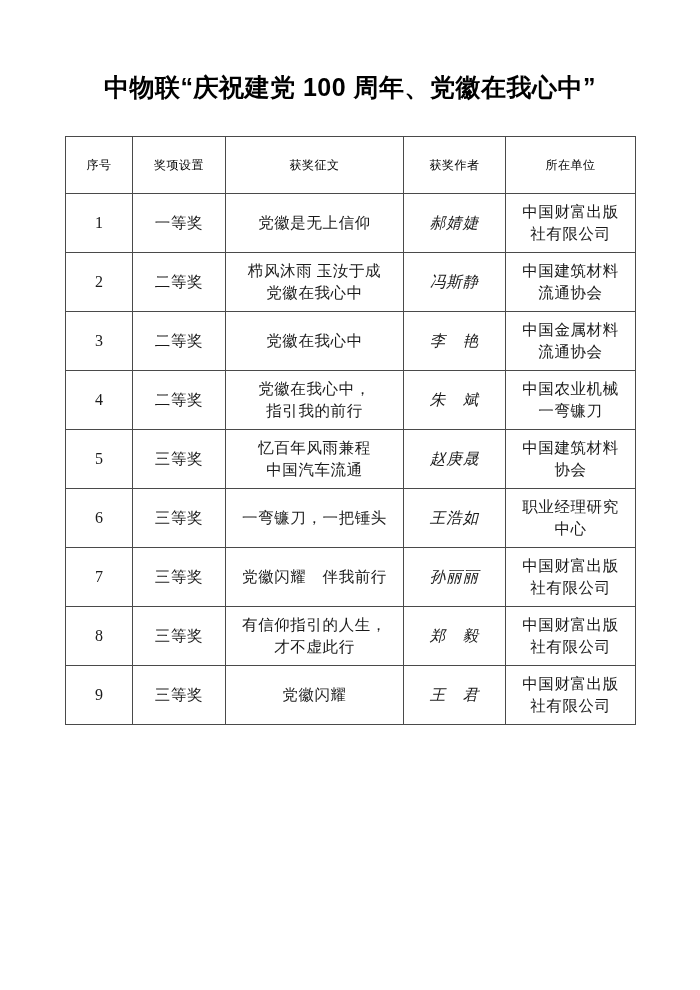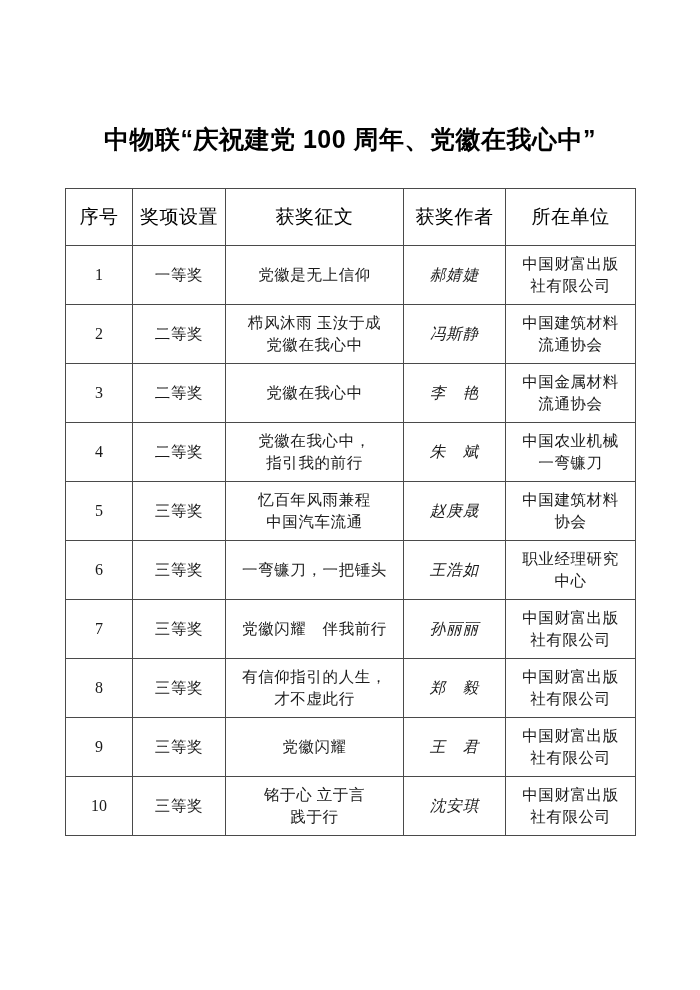--- a/index.html
+++ b/index.html
@@ -18,21 +18,21 @@
   .page {
     position: relative;
     width: 700px;
     height: 990px;
     box-sizing: border-box;
   }
 
   
   .doc-title {
     margin: 0;
-    padding-top: 118px;
+    padding-top: 66px;
     text-align: center;
     font-family: "Liberation Sans", "DejaVu Sans", sans-serif;
     font-weight: bold;
     font-size: 25px;
     line-height: 42px;
     letter-spacing: 0.5px;
     color: #000;
   }
   .doc-title .tline {
     display: block;
@@ -64,21 +64,21 @@
   col.c-no    { width: 67px; }
   col.c-award { width: 93px; }
   col.c-essay { width: 178px; }
   col.c-author{ width: 102px; }
   col.c-unit  { width: 130px; }
 
   thead th {
     height: 48px;
     font-family: Liberation Mono, monospace;
     font-weight: normal;
-    font-size: 19px;
+    font-size: 12px;
     letter-spacing: 0.5px;
   }
 
   tbody td {
     height: 50px;
     font-family: "Liberation Serif", "DejaVu Serif", serif;
     font-size: 15.5px;
     line-height: 22px;
     letter-spacing: 0.6px;
     color: #1a1a1a;
@@ -199,26 +199,17 @@
 社有限公司</td>
         </tr>
         <tr>
           <td class="cell-no">9</td>
           <td class="cell-award">三等奖</td>
           <td class="cell-essay">党徽闪耀</td>
           <td class="cell-author">王　君</td>
           <td class="cell-unit">中国财富出版
 社有限公司</td>
         </tr>
-        <tr>
-          <td class="cell-no">10</td>
-          <td class="cell-award">三等奖</td>
-          <td class="cell-essay">铭于心 立于言
-践于行</td>
-          <td class="cell-author">沈安琪</td>
-          <td class="cell-unit">中国财富出版
-社有限公司</td>
-        </tr>
       </tbody>
     </table>
   </div>
 
 </div>
 
 </body></html>

